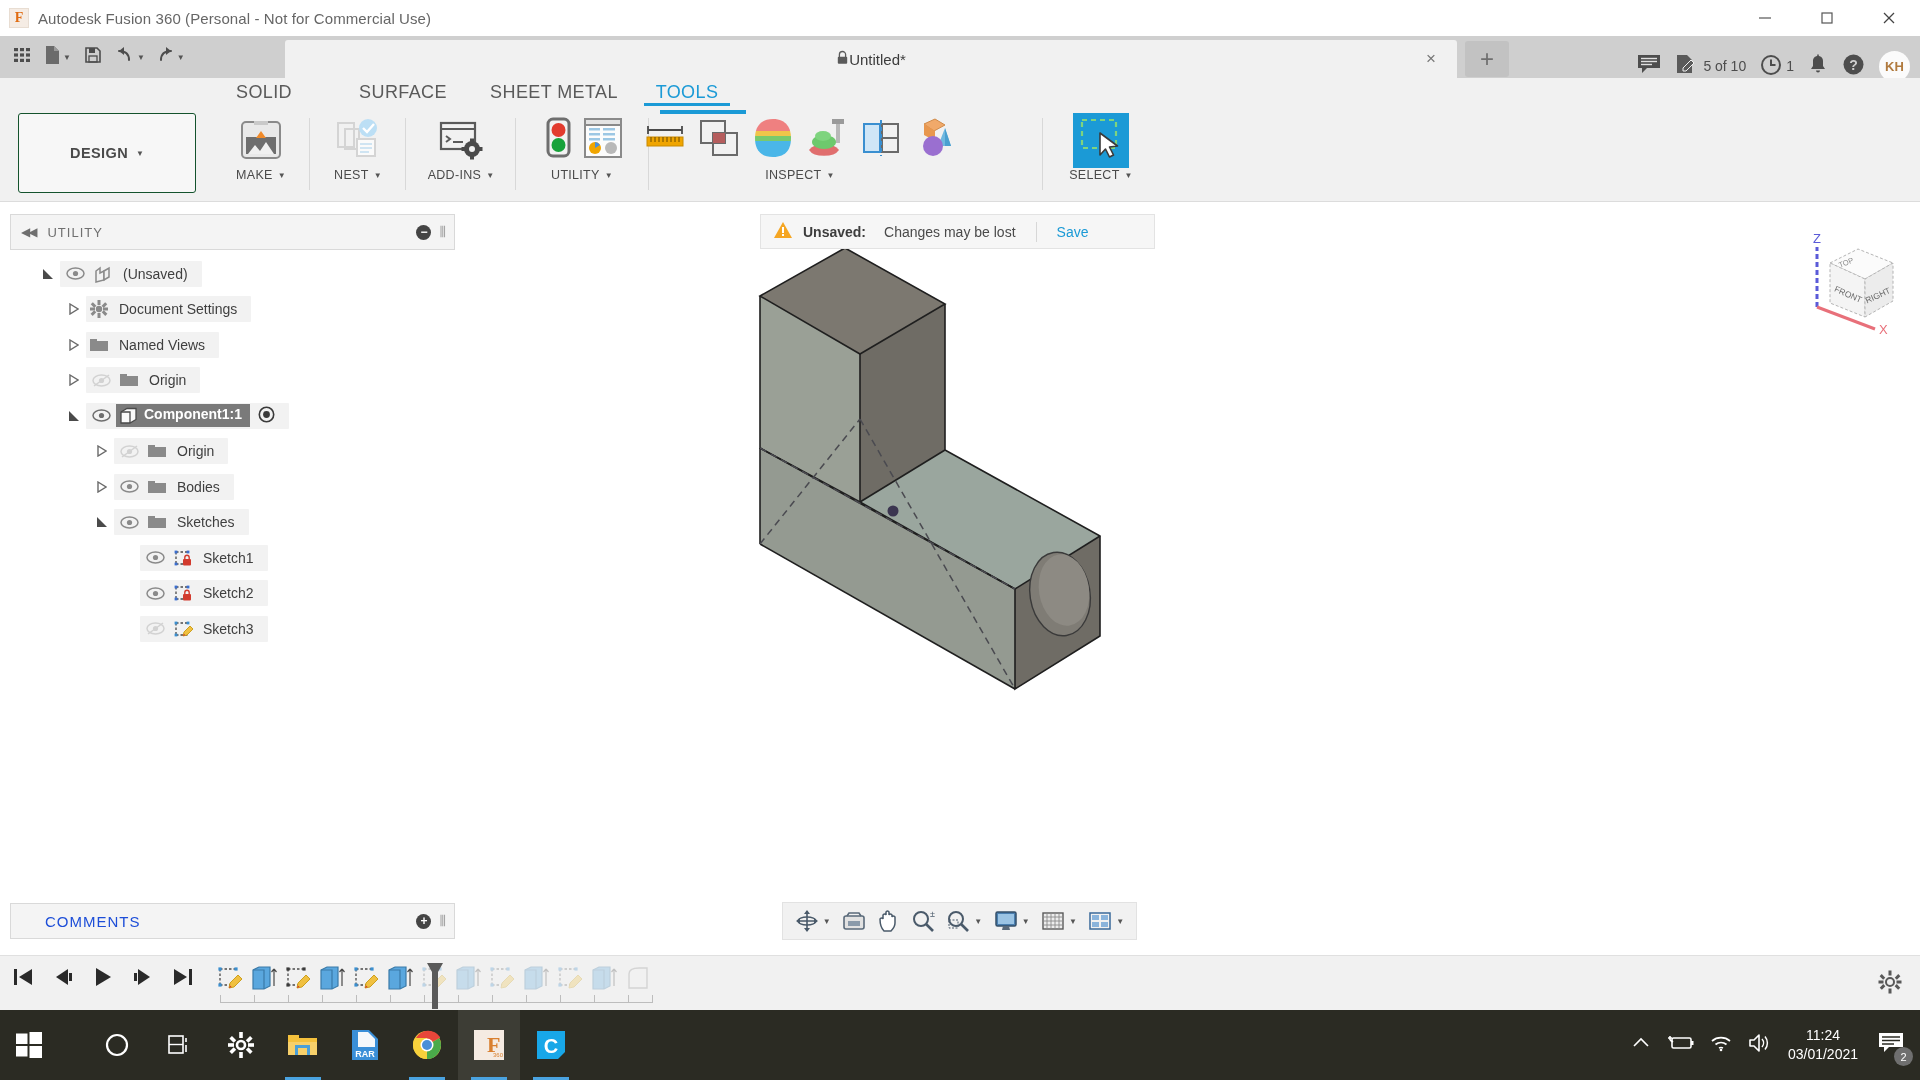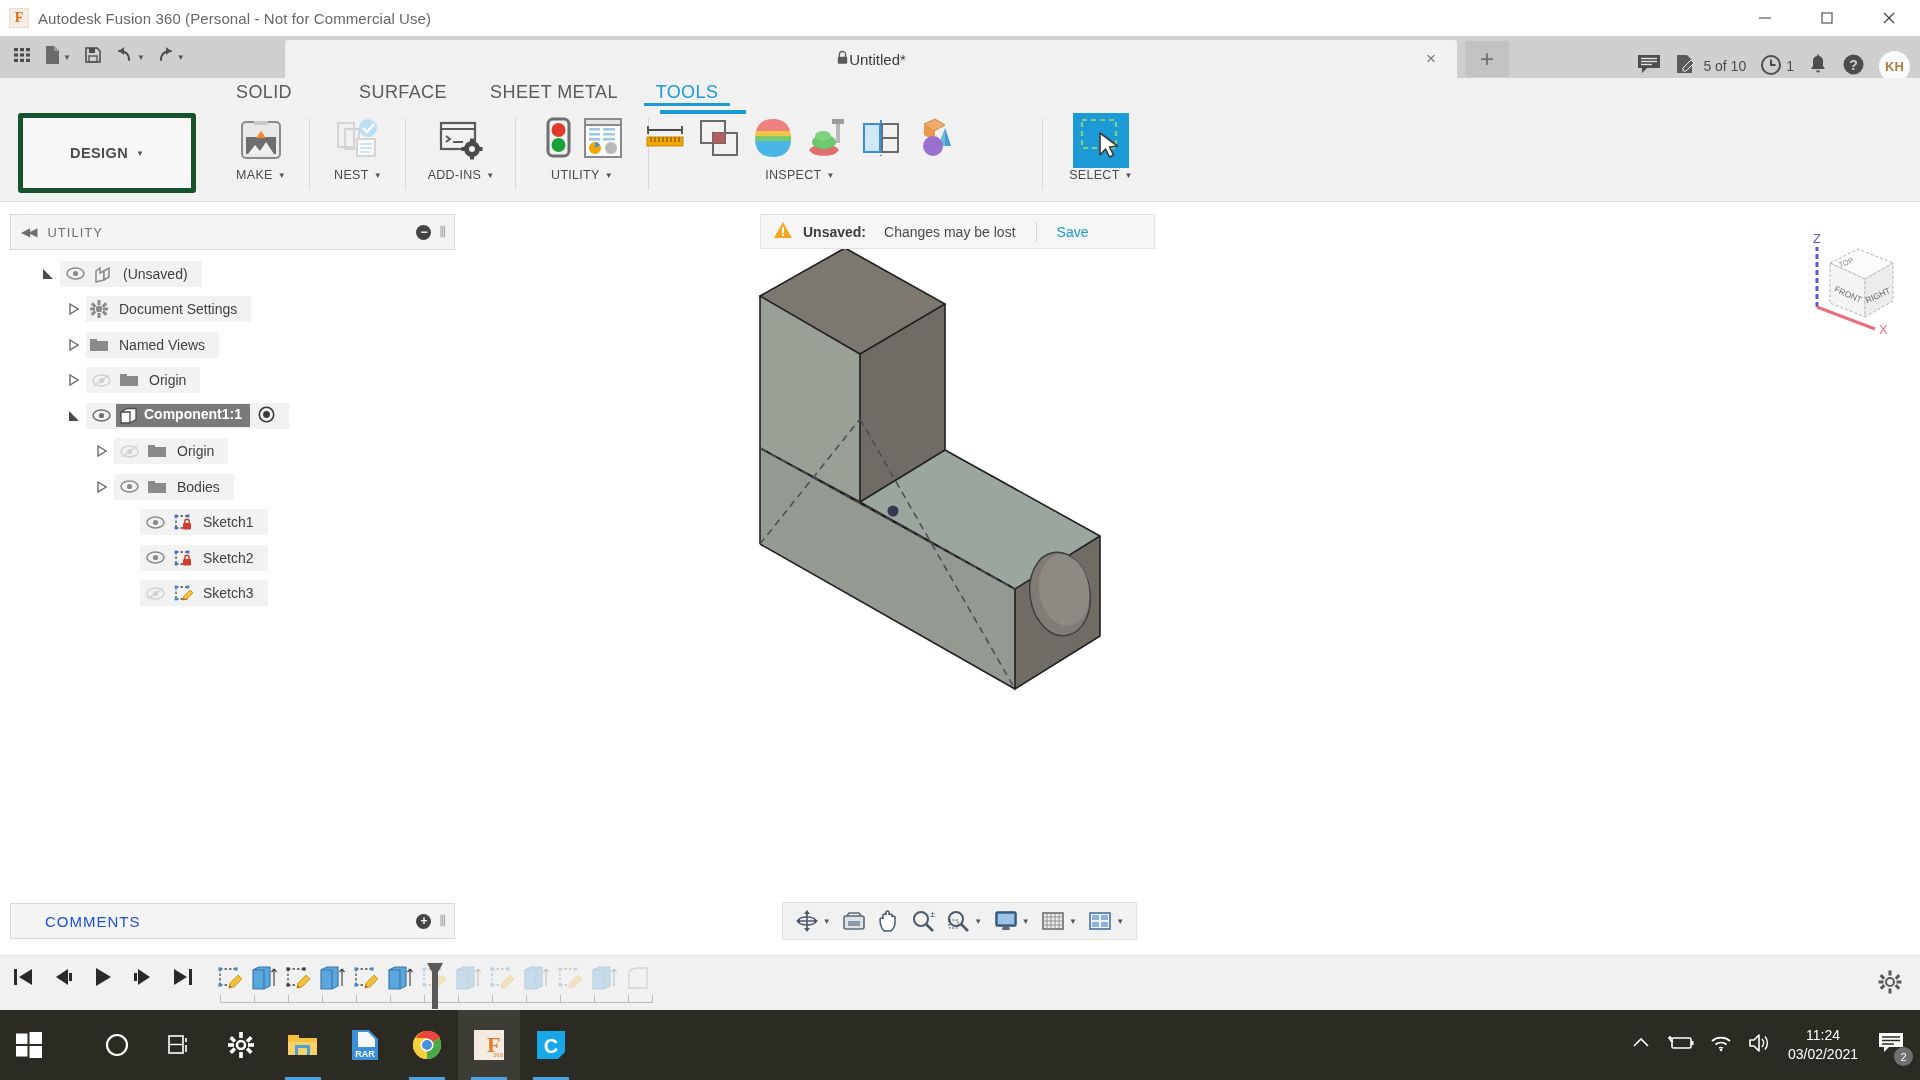--- a/index.html
+++ b/index.html
@@ -89,21 +89,21 @@
     position: absolute; bottom: 0; left: 0; right: 0; height: 3px; background: #1b9ad6;
   }
 
   
   .ribbon {
     position: absolute; top: 106px; left: 0; width: 1920px; height: 96px;
     background: #f1f1f1; border-bottom: 1px solid #dcdcdc;
   }
   .design-box {
     position: absolute; left: 18px; top: 7px; width: 178px; height: 80px;
-    background: #f7f7f7; border: 5px solid #14532d; border-radius: 3px;
+    background: #f7f7f7; border: 1px solid #14532d; border-radius: 3px;
     display: flex; align-items: center; justify-content: center; gap: 6px;
   }
   .design-label { font-size: 14.5px; font-weight: bold; color: #4a4a4a; letter-spacing: .4px; }
   .rgroup {
     position: absolute; top: 4px; height: 88px;
     display: flex; flex-direction: column; align-items: center; justify-content: flex-start;
   }
   .rgroup .glyph { height: 56px; display: flex; align-items: center; justify-content: center; padding-top: 4px;}
   .rgroup .glabel {
     font-size: 12.5px; color: #4a4a4a; letter-spacing: .3px;
@@ -752,20 +752,42 @@
         </span>
         <span class="icon-c">
           <svg width="20" height="16" viewBox="0 0 20 16">
               <path d="M1 2 h7 v2 h11 v10 h-18z" fill="#8a8a8a"></path>
             </svg>
         </span>
         <span class="tname">Bodies</span>
       </span>
     </div>
 
+    <div class="trow">
+      <span style="width:80px"></span>
+      <span class="arrow-c">
+        <svg width="12" height="12" viewBox="0 0 12 12">
+            <path d="M1 1 L11 11 L1 11 Z" fill="#4a4a4a"></path>
+          </svg>
+      </span>
+      <span class="tw">
+        <span class="eye-c">
+          <svg width="19" height="13" viewBox="0 0 19 13">
+              <ellipse cx="9.5" cy="6.5" rx="8.5" ry="5.5" fill="none" stroke="#8a8a8a" stroke-width="1.5"></ellipse>
+              <circle cx="9.5" cy="6.5" r="2.6" fill="#8a8a8a"></circle>
+            </svg>
+        </span>
+        <span class="icon-c">
+          <svg width="20" height="16" viewBox="0 0 20 16">
+              <path d="M1 2 h7 v2 h11 v10 h-18z" fill="#8a8a8a"></path>
+            </svg>
+        </span>
+        <span class="tname">Sketches</span>
+      </span>
+    </div>
 
     <div class="trow">
       <span style="width:130px"></span>
       <span class="tw">
         <span class="eye-c">
           <svg width="19" height="13" viewBox="0 0 19 13">
               <ellipse cx="9.5" cy="6.5" rx="8.5" ry="5.5" fill="none" stroke="#8a8a8a" stroke-width="1.5"></ellipse>
               <circle cx="9.5" cy="6.5" r="2.6" fill="#8a8a8a"></circle>
             </svg>
         </span>
@@ -1295,21 +1317,21 @@
       </span>
       <span>
         <svg width="24" height="20" viewBox="0 0 24 20">
             <path d="M2 7 h4 l5 -5 v16 l-5 -5 h-4z" fill="none" stroke="#fff" stroke-width="1.6" stroke-linejoin="round"></path>
             <path d="M14 6 a6 6 0 0 1 0 8" fill="none" stroke="#fff" stroke-width="1.5"></path>
             <path d="M17 3.5 a10 10 0 0 1 0 13" fill="none" stroke="#fff" stroke-width="1.5"></path>
           </svg>
       </span>
       <span class="clock">
         <div>11:24</div>
-        <div>03/02/2021</div>
+        <div>03/01/2021</div>
       </span>
       <span class="notif-wrap">
         <span>
           <svg width="26" height="23" viewBox="0 0 26 23">
               <path d="M1 1 h24 v14 h-14 l-5 5 v-5 h-5z" fill="#ffffff"></path>
               <g stroke="#2b2b23" stroke-width="1.5">
                 <line x1="4" y1="5" x2="22" y2="5"></line>
                 <line x1="4" y1="8.5" x2="22" y2="8.5"></line>
                 <line x1="4" y1="12" x2="16" y2="12"></line>
               </g>

